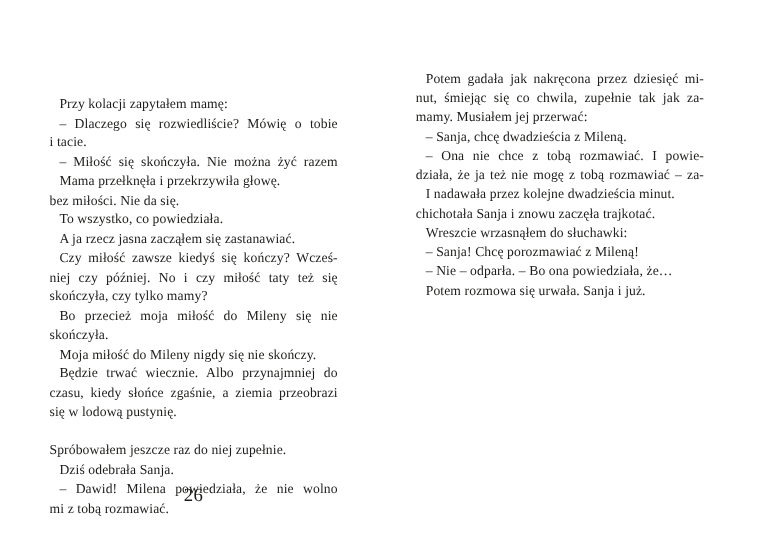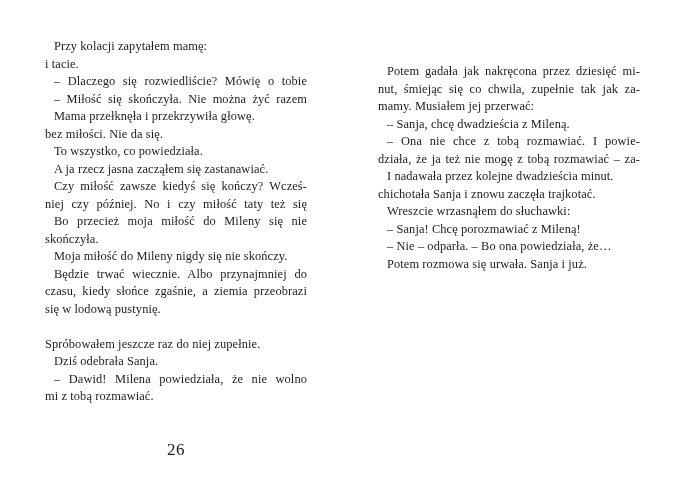--- a/index.html
+++ b/index.html
@@ -18,21 +18,21 @@
     inset: 0;
   }
   .column {
     position: absolute;
     top: 38px;
     width: 262px;
     font-size: 12.4px;
     line-height: 17.5px;
     letter-spacing: 0.1px;
   }
-  .col-left  { left: 45px; }
+  .col-left  { left: 45px; margin-top: 48px; }
   .col-right { left: 378px; margin-top: 25px; }
   .ln {
     height: 17.5px;
     text-align: justify;
     text-align-last: left;
   }
   .ln.j {
     text-align-last: justify;
   }
   .ln.ind {
@@ -50,29 +50,30 @@
     font-size: 17px;
     letter-spacing: 0.5px;
   }
 </style>
 </head>
 <body style="background: rgb(255, 255, 255); color: rgb(28, 28, 26);">
 
 <div class="spread">
   <div class="column col-left" id="left-col">
       <div class="ln ind">Przy kolacji zapytałem mamę:</div>
+      <div class="ln j ind">– Dlaczego się rozwiedliście? Mówię o tobie</div>
       <div class="ln">i tacie.</div>
-      <div class="ln j ind">– Dlaczego się rozwiedliście? Mówię o tobie</div>
       <div class="ln j ind">– Miłość się skończyła. Nie można żyć razem</div>
       <div class="ln ind">Mama przełknęła i przekrzywiła głowę.</div>
       <div class="ln">bez miłości. Nie da się.</div>
       <div class="ln ind">To wszystko, co powiedziała.</div>
       <div class="ln ind">A ja rzecz jasna zacząłem się zastanawiać.</div>
       <div class="ln j ind">Czy miłość zawsze kiedyś się kończy? Wcześ-</div>
       <div class="ln j">niej czy później. No i czy miłość taty też się</div>
+      <div class="ln">skończyła, czy tylko mamy?</div>
       <div class="ln j ind">Bo przecież moja miłość do Mileny się nie</div>
       <div class="ln">skończyła.</div>
       <div class="ln ind">Moja miłość do Mileny nigdy się nie skończy.</div>
       <div class="ln j ind">Będzie trwać wiecznie. Albo przynajmniej do</div>
       <div class="ln j">czasu, kiedy słońce zgaśnie, a ziemia przeobrazi</div>
       <div class="ln">się w lodową pustynię.</div>
       <div class="ln blank"></div>
       <div class="ln">Spróbowałem jeszcze raz do niej zupełnie.</div>
       <div class="ln ind">Dziś odebrała Sanja.</div>
       <div class="ln j ind">– Dawid! Milena powiedziała, że nie wolno</div>

